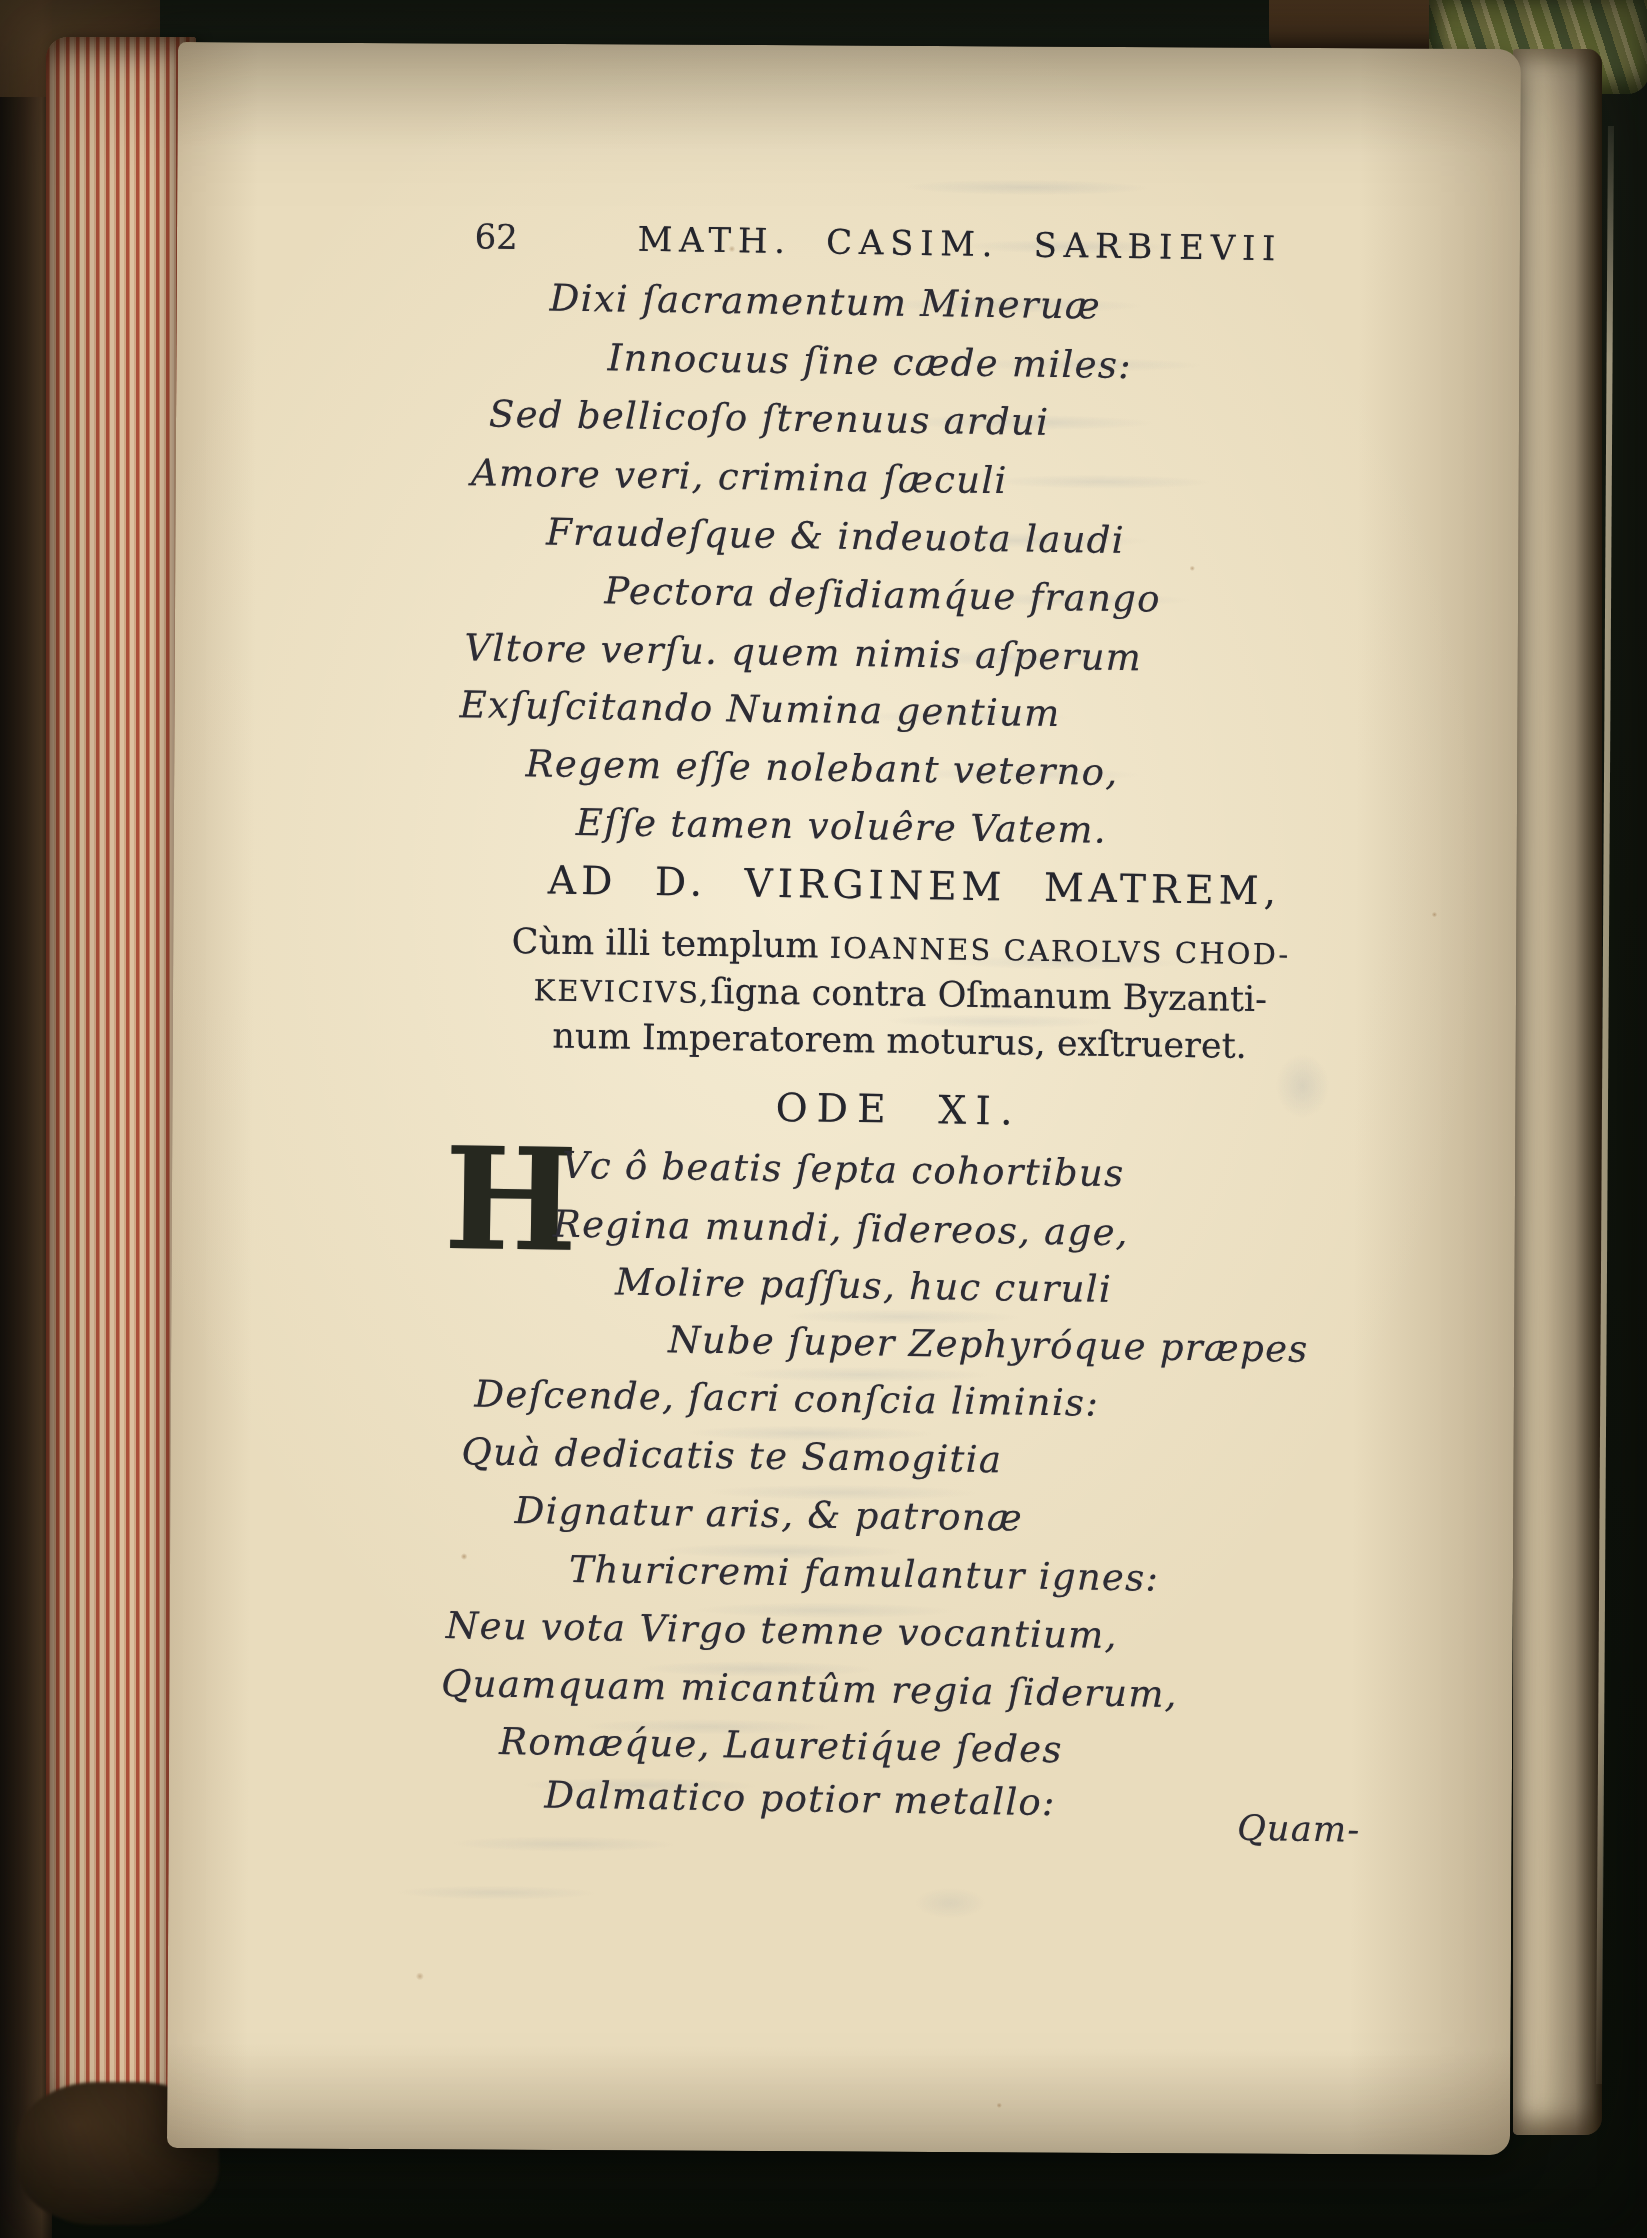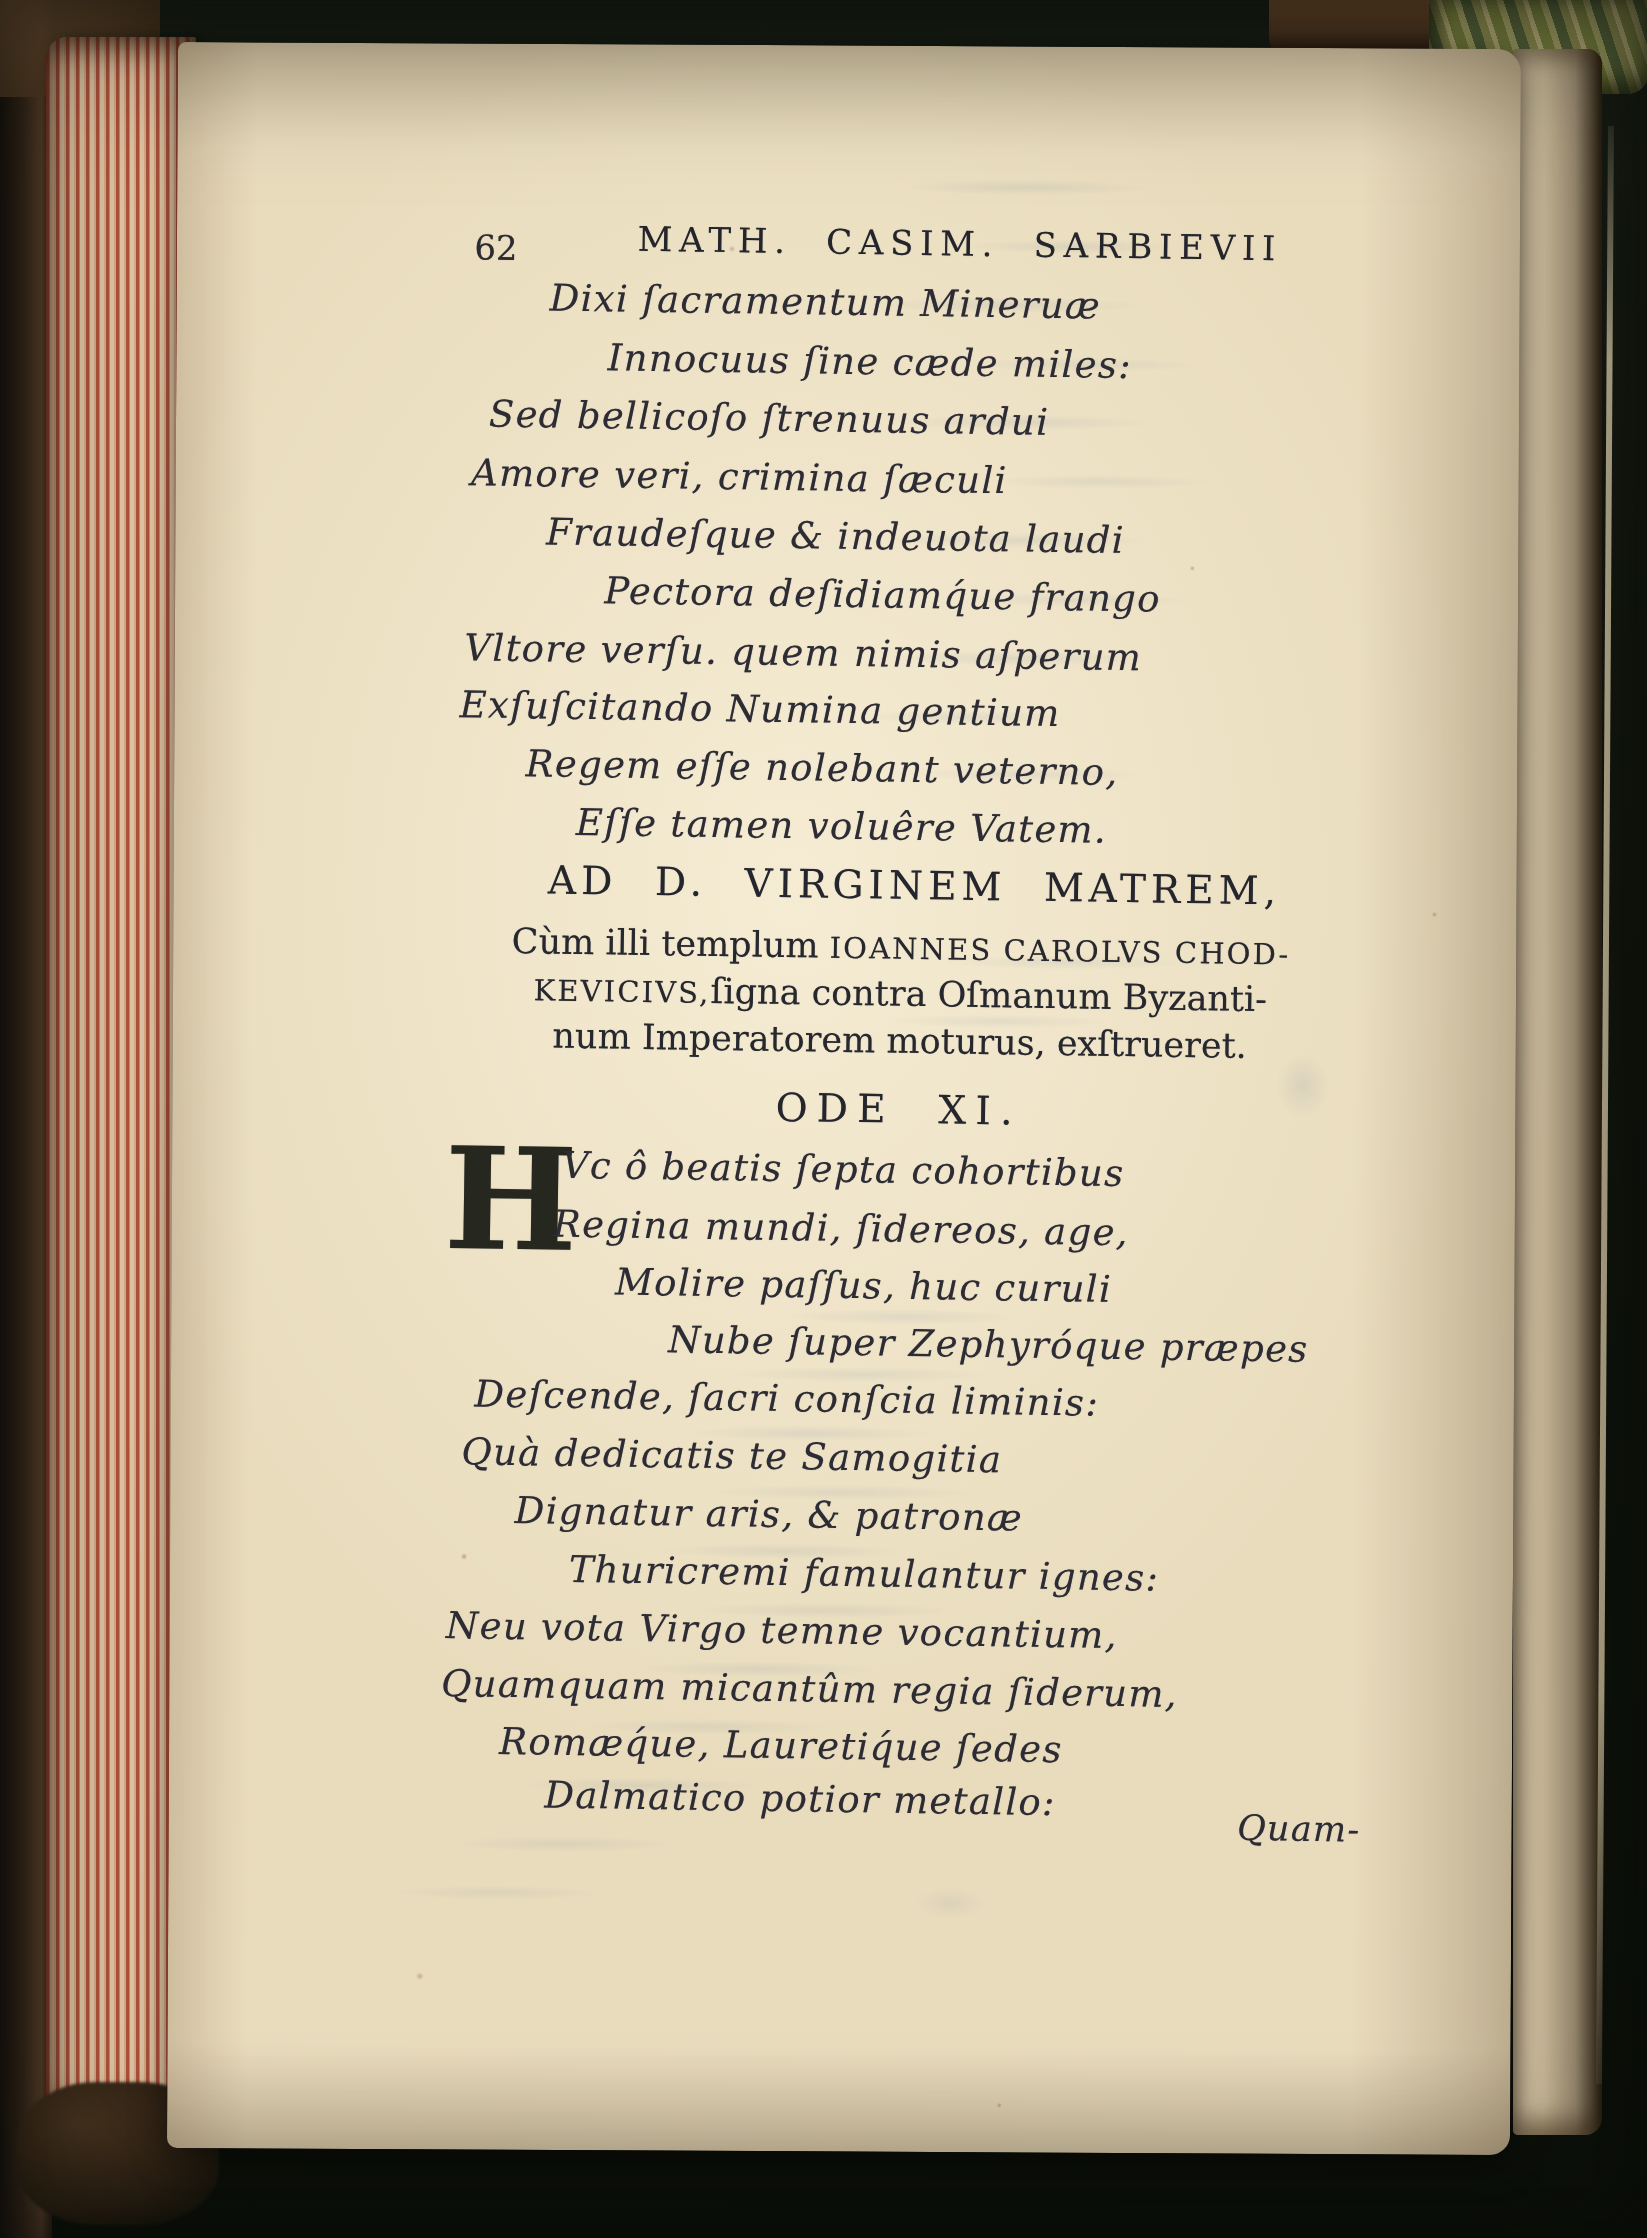--- a/index.html
+++ b/index.html
@@ -83,21 +83,21 @@
       radial-gradient(3.4px 3.4px at 1261px 866px,rgba(130,85,40,.4),rgba(130,85,40,0) 80%),
       radial-gradient(5px 5px at 252px 1933px,rgba(130,85,40,.35),rgba(130,85,40,0) 80%),
       radial-gradient(3.4px 3.4px at 832px 2059px,rgba(130,85,40,.4),rgba(130,85,40,0) 80%);}
 
   
   .textlayer{position:absolute;left:0;top:0;width:100%;height:100%;
     transform:rotate(.55deg);transform-origin:319px 151px;
     color:#2a2a31;}
   .t{position:absolute;white-space:nowrap;text-shadow:0 0 0.8px rgba(35,35,50,.45);}
   .it{font-style:italic;font-size:37px;letter-spacing:1.3px;color:#2d2c34;}
-  .pagenum{left:298px;top:184px;font-size:34px;}
+  .pagenum{left:298px;top:173px;font-size:34px;}
   .runhead{left:461px;top:173px;font-size:34px;letter-spacing:6.7px;word-spacing:17px;color:#24252c;}
 
   
   .v0{left:374px;top:232px;}  .v1{left:433px;top:291px;}
   .v2{left:315px;top:349px;}  .v3{left:298px;top:408px;}
   .v4{left:374px;top:466px;}  .v5{left:433px;top:524px;}
   .v6{left:294px;top:583px;}  .v7{left:290px;top:640px;}
   .v8{left:357px;top:698px;}  .v9{left:408px;top:756px;}
 
   .dedic{left:277px;top:813px;width:941px;text-align:center;

